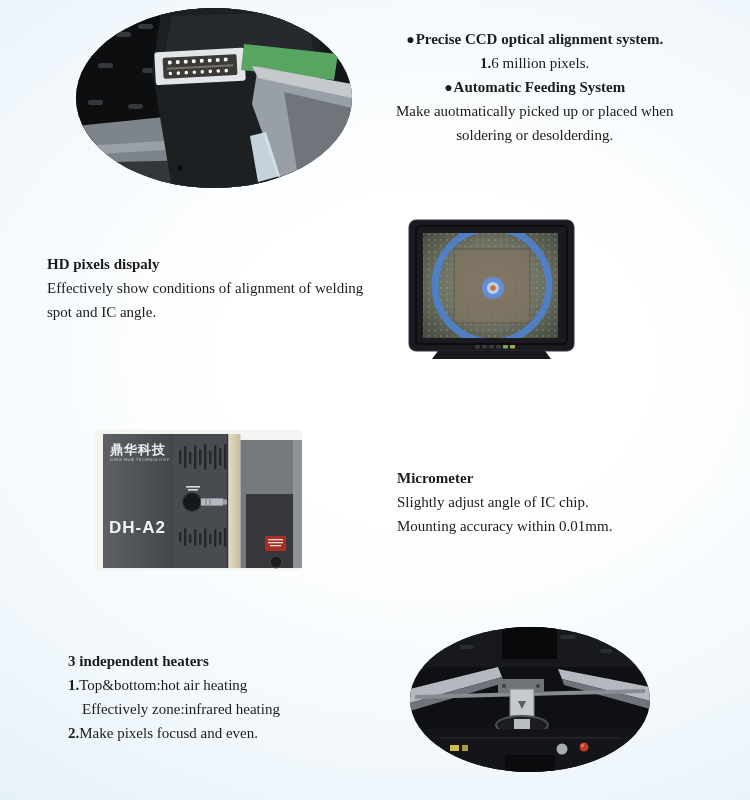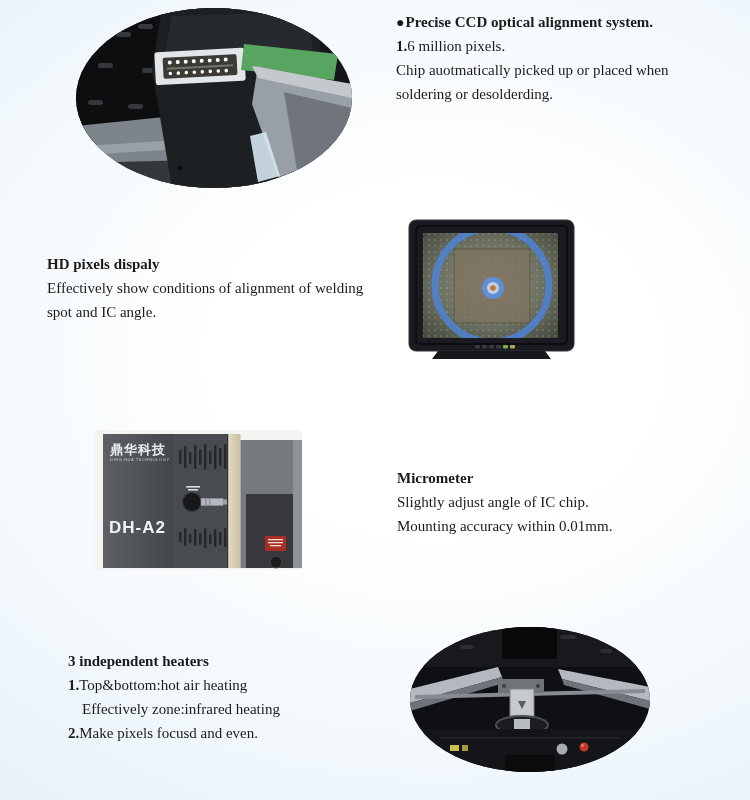--- a/index.html
+++ b/index.html
@@ -12,21 +12,21 @@
     font-family:"Liberation Serif", serif;
     color:#1b1b1b;
   }
   .photo{position:absolute;display:block;}
   .tb{position:absolute;font-size:15px;}
   .ln{height:24px;line-height:24px;white-space:nowrap;}
   .b{font-weight:bold;}
   .indent{padding-left:14px;}
   .bullet{font-size:14px;margin-right:1px;}
   
-  .tb-ccd{left:396px;top:10px;}
+  .tb-ccd{left:396px;top:27px;text-align:center;}
   .tb-display{left:47px;top:252px;}
   .tb-micrometer{left:397px;top:446px;margin-top:20px;}
   .tb-heaters{left:60px;top:649px;margin-left:8px;}
   
   .ph-ccd{left:76px;top:8px;}
   .ph-monitor{left:408px;top:219px;}
   .ph-panel{left:95px;top:430px;}
   .ph-chamber{left:410px;top:627px;}
 </style>
 </head>
@@ -96,21 +96,22 @@
       <polygon points="176,58 276,76 276,90 182,70" fill="#c5c9cd"></polygon>
       <polygon points="208,84 276,100 276,180 224,180" fill="#70757c"></polygon>
 
       <polygon points="174,128 190,124 204,168 182,174" fill="#d7e6f0" opacity="0.9"></polygon>
     </g>
   </svg>
 
   <div class="tb tb-ccd">
     <div class="ln b"><span class="bullet">●</span><span>Precise CCD optical alignment system.</span></div>
     <div class="ln"><span class="b">1.</span><span>6 million pixels.</span></div>
-    <div class="ln"><span>Chip auotmatically picked up or placed when</span></div>
+    <div class="ln b"><span class="bullet">●</span><span>Automatic Feeding System</span></div>
+    <div class="ln"><span>Make auotmatically picked up or placed when</span></div>
     <div class="ln"><span>soldering or desolderding.</span></div>
   </div>
 
   <div class="tb tb-display">
     <div class="ln b"><span>HD pixels dispaly</span></div>
     <div class="ln"><span>Effectively show conditions of alignment of welding</span></div>
     <div class="ln"><span>spot and IC angle.</span></div>
   </div>
 
   <svg class="photo ph-monitor" width="167" height="142" viewBox="0 0 167 142">

